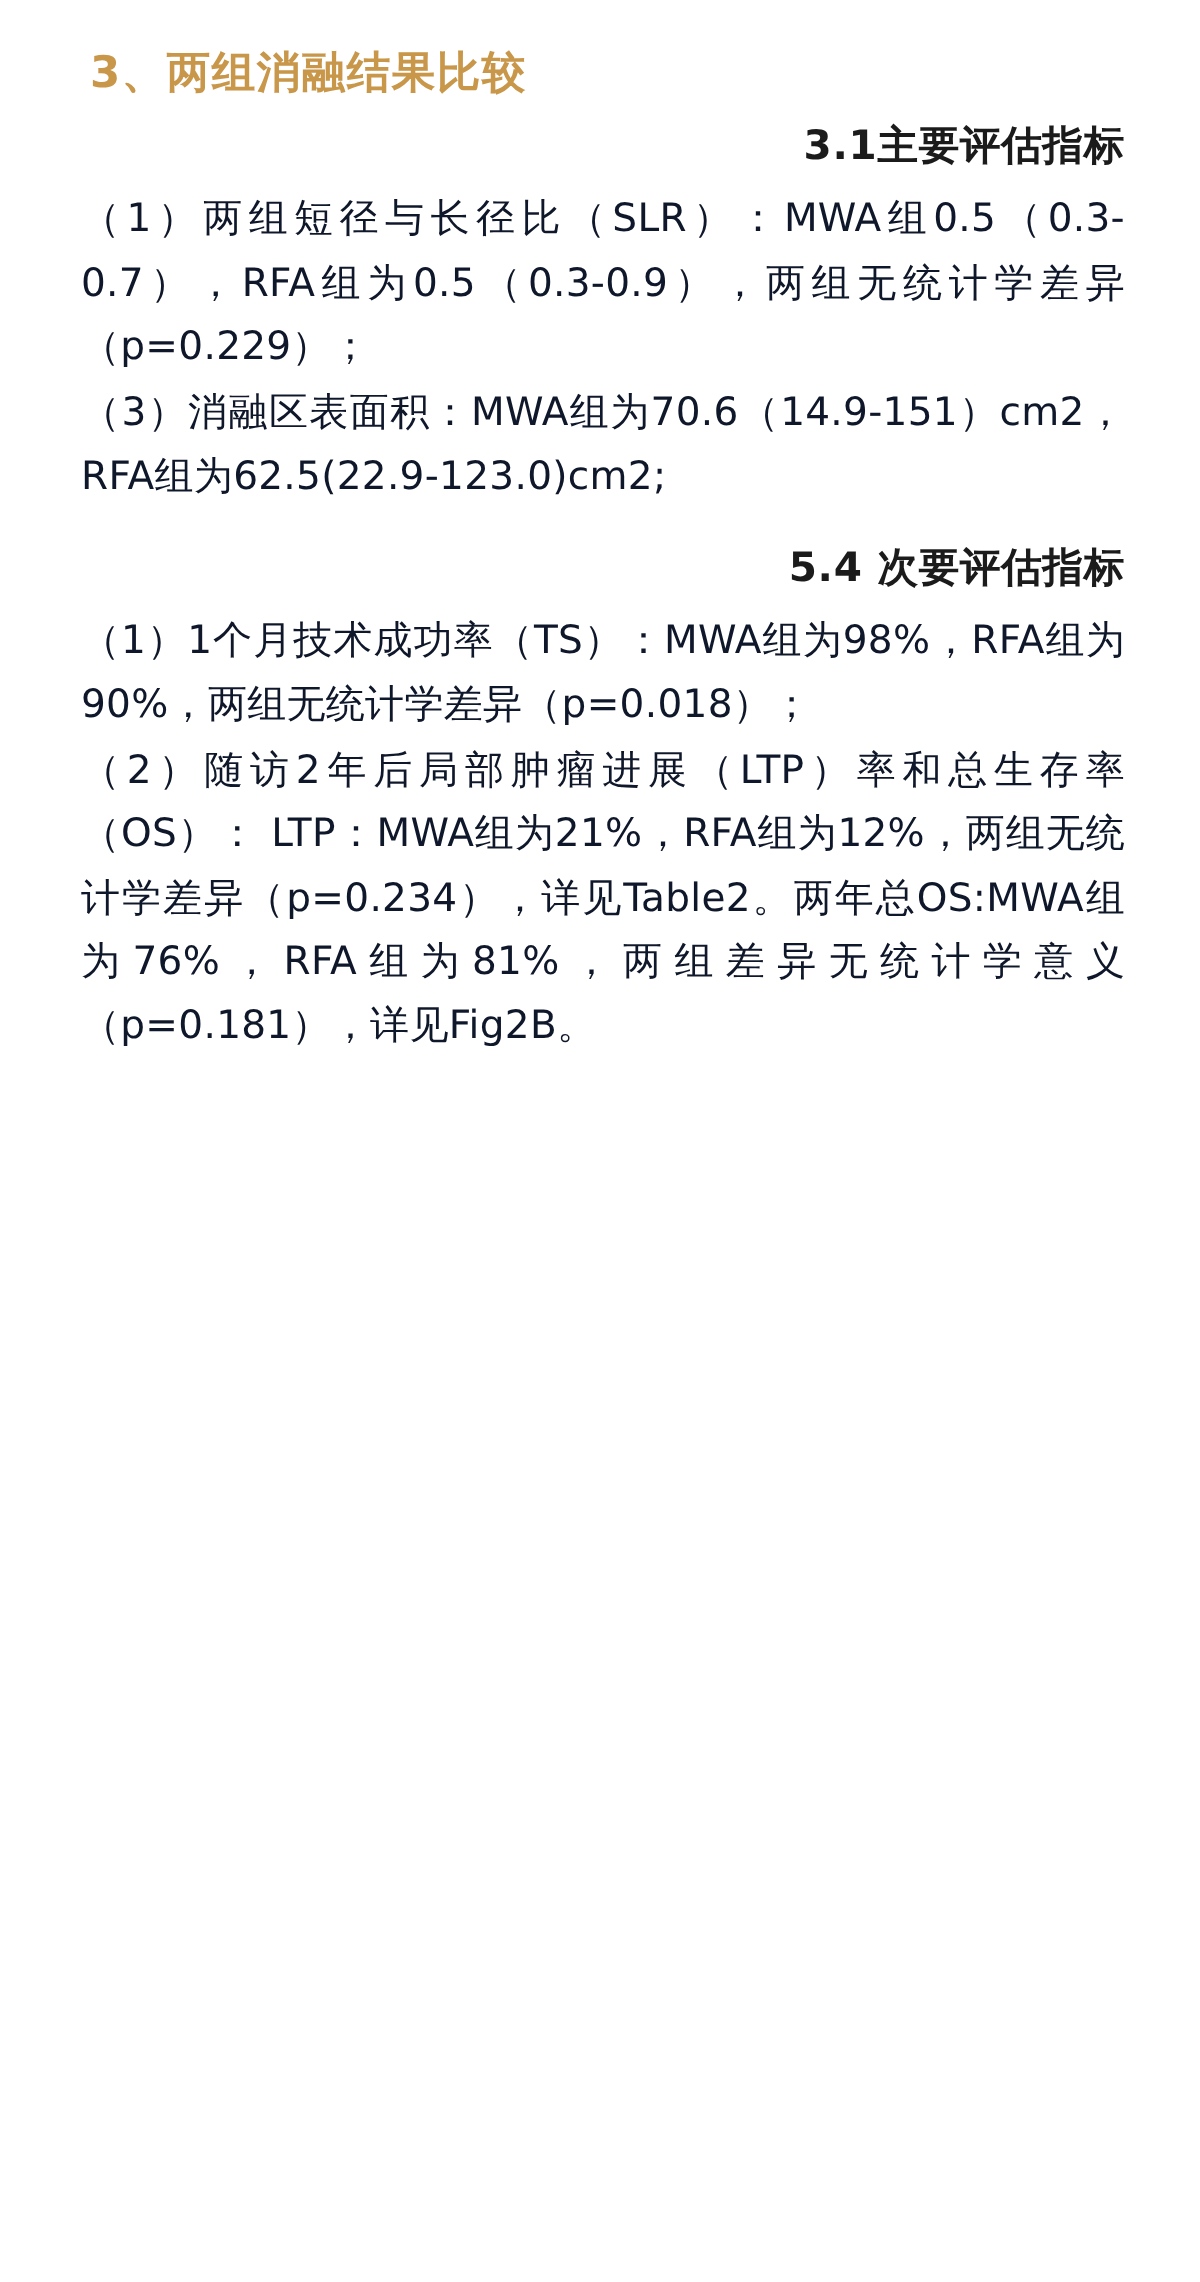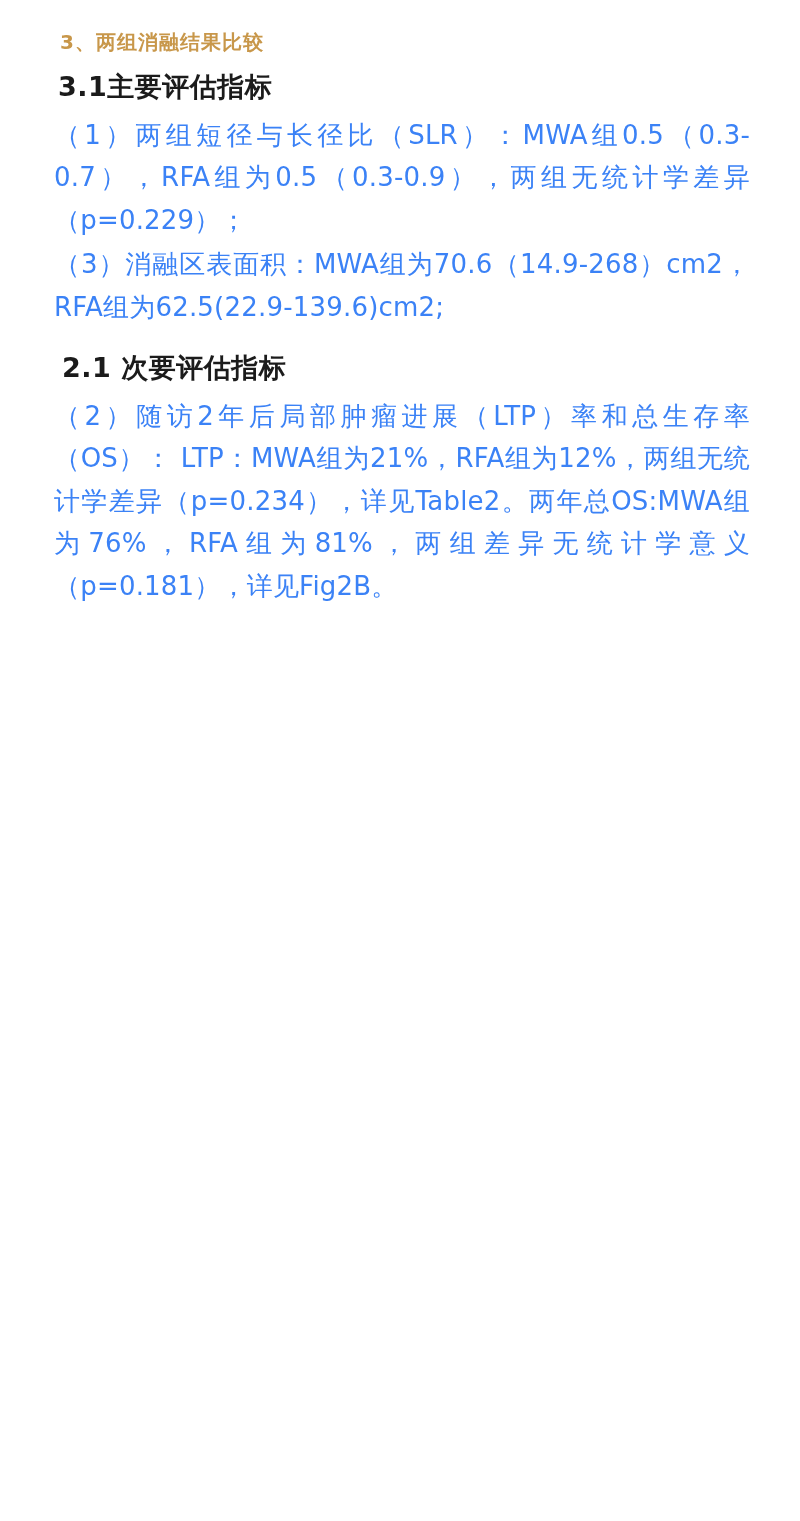--- a/index.html
+++ b/index.html
@@ -15,42 +15,43 @@
   }
   .page {
     width: 800px;
     min-height: 1521px;
     box-sizing: border-box;
     padding: 22px 50px 20px 54px;
     background: #ffffff;
   }
   .section-title {
     color: #c8974a;
-    font-size: 20px;
+    font-size: 29px;
     font-weight: bold;
     letter-spacing: 1px;
     margin: 8px 0 14px 6px;
     line-height: 1.25;
   }
   .sub-title {
     color: #1b1b1b;
     font-size: 27px;
     font-weight: bold;
     margin: 6px 0 10px 4px;
     line-height: 1.3;
     letter-spacing: 0.5px;
+    text-align: right;
   }
   .sub-title.spaced {
     margin-top: 22px;
     margin-left: 8px;
   }
   .para {
     font-size: 26px;
     line-height: 1.63;
-    color: #3b82f6;
+    color: #0f172a;
     margin: 0 0 2px 0;
     text-align: justify;
     text-justify: inter-ideograph;
     letter-spacing: 0.2px;
   }
   .para.indent {
     text-indent: 0;
   }
   .block {
     margin-bottom: 4px;
@@ -62,24 +63,25 @@
 <div class="page">
 
   <div class="section-title">3、两组消融结果比较</div>
 
   <div class="block">
     <div class="sub-title">3.1主要评估指标</div>
 
     <p class="para indent">（1）两组短径与长径比（SLR）：MWA组0.5（0.3-0.7），RFA组为0.5（0.3-0.9），两组无统计学差异（p=0.229）；</p>
 
 
-    <p class="para indent">（3）消融区表面积：MWA组为70.6（14.9-268）cm2，RFA组为62.5(22.9-139.6)cm2;</p>
+    <p class="para indent">（3）消融区表面积：MWA组为70.6（14.9-151）cm2，RFA组为62.5(22.9-123.0)cm2;</p>
 
   </div>
 
   <div class="block">
-    <div class="sub-title spaced">2.1 次要评估指标</div>
+    <div class="sub-title spaced">5.4 次要评估指标</div>
 
+    <p class="para indent">（1）1个月技术成功率（TS）：MWA组为98%，RFA组为90%，两组无统计学差异（p=0.018）；</p>
 
     <p class="para indent">（2）随访2年后局部肿瘤进展（LTP）率和总生存率（OS）： LTP：MWA组为21%，RFA组为12%，两组无统计学差异（p=0.234），详见Table2。两年总OS:MWA组为76%，RFA组为81%，两组差异无统计学意义（p=0.181），详见Fig2B。</p>
   </div>
 
 </div>
 
 </body></html>

